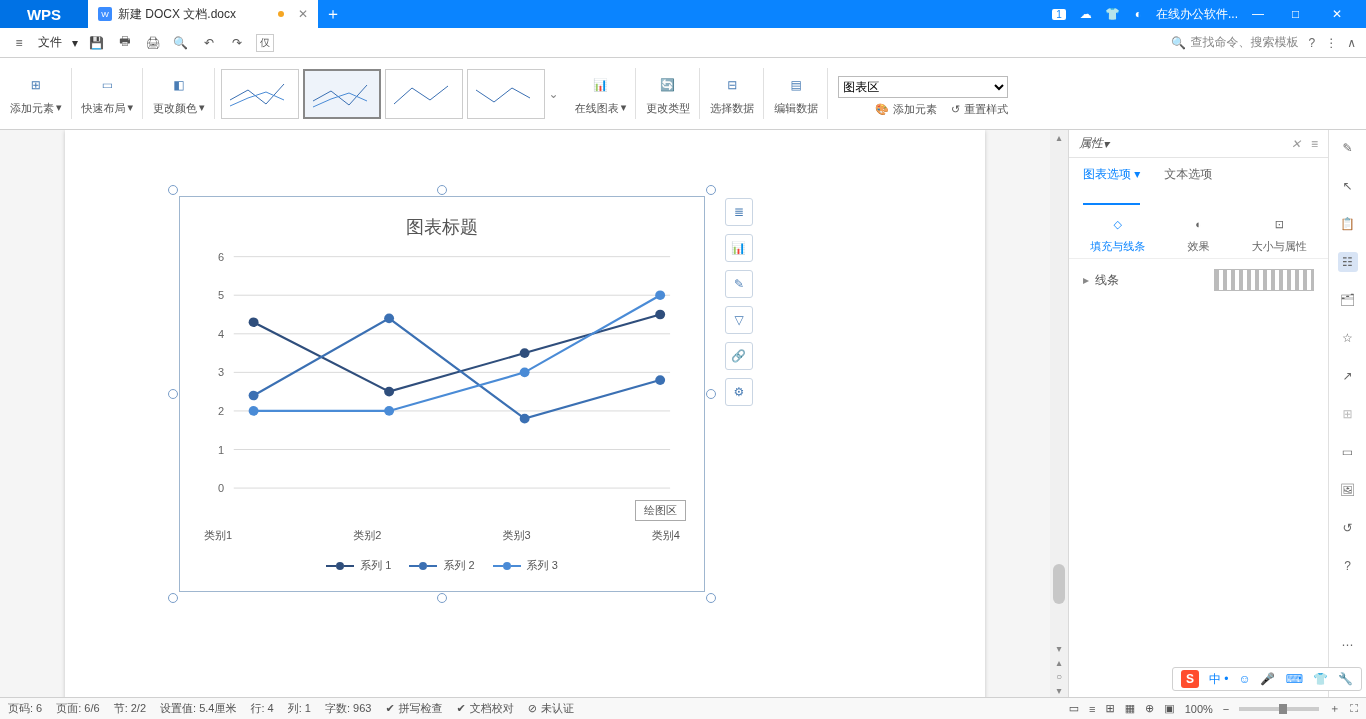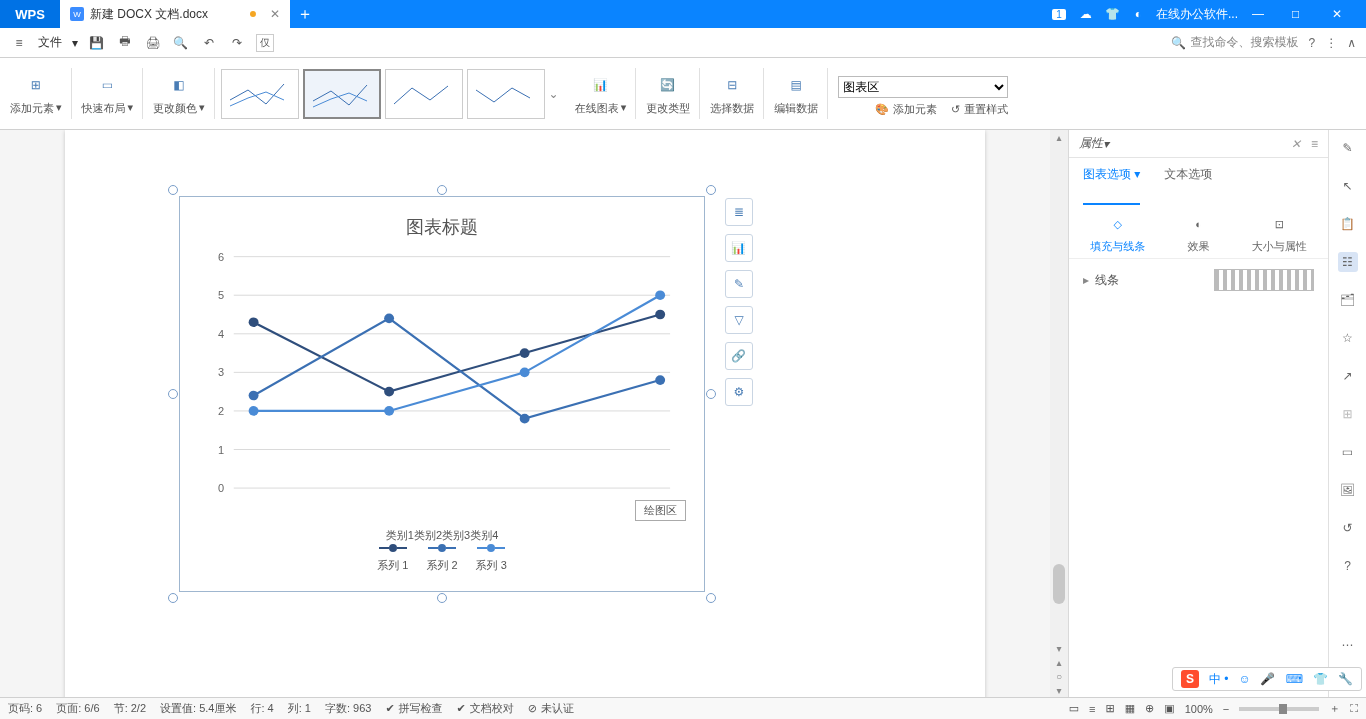--- a/index.html
+++ b/index.html
@@ -1,20 +1,20 @@
 <!DOCTYPE html>
 <html><head>
 <meta charset="utf-8">
 <style>
 * { margin:0; padding:0; box-sizing:border-box; font-family:"Microsoft YaHei","PingFang SC",sans-serif; }
 body { width:1366px; height:719px; background:#fff; overflow:hidden; font-size:12px; color:#333; }
 
 
 .titlebar { height:28px; background:#0a84ff; display:flex; align-items:center; color:#fff; }
-.titlebar .logo { width:60px; height:28px; background:#0072e5; display:flex; align-items:center; justify-content:center; font-weight:bold; font-size:13px; }
+.titlebar .logo { width:88px; height:28px; background:#0072e5; display:flex; align-items:center; justify-content:center; font-weight:bold; font-size:15px; }
 .titlebar .tab { height:28px; background:#fff; color:#333; display:flex; align-items:center; padding:0 10px; gap:6px; min-width:230px; }
 .tab .doc-icon{width:14px;height:14px;background:#3b8cff;border-radius:2px;display:flex;align-items:center;justify-content:center;color:#fff;font-size:8px;}
 .tab .dot{width:6px;height:6px;background:#f5a623;border-radius:50%;margin-left:auto;}
 .tab .close{margin-left:8px;color:#888;}
 .titlebar .newtab{width:30px;display:flex;align-items:center;justify-content:center;font-size:16px;}
 .titlebar .right{margin-left:auto;display:flex;align-items:center;gap:14px;padding-right:8px;font-size:12px;}
 .titlebar .right .badge{background:#fff;color:#0a84ff;padding:0 4px;border-radius:2px;font-size:10px;}
 .titlebar .right span{display:inline-flex;align-items:center;}
 .win-btn{width:26px;text-align:center;}
 
@@ -55,23 +55,23 @@
 .chart-obj{position:absolute;left:108px;top:60px;width:538px;height:408px;}
 .sel-handle{position:absolute;width:10px;height:10px;border:1px solid #7a9ec9;background:#fff;border-radius:50%;}
 .chart-inner{position:absolute;inset:6px;border:1px solid #9fb6cf;background:#fff;}
 .chart-title{text-align:center;font-size:18px;color:#555;margin-top:18px;}
 .plot{position:absolute;left:24px;right:24px;top:50px;bottom:74px;}
 .yaxis{position:absolute;left:0;top:0;bottom:0;width:24px;}
 .ytick{position:absolute;right:4px;font-size:11px;color:#666;transform:translateY(-50%);}
 .grid line{stroke:#d9d9d9;stroke-width:1;}
 .series path{fill:none;stroke-width:2.2;}
 .series circle{r:5;}
-.xlabels{position:absolute;left:24px;right:24px;bottom:48px;display:flex;justify-content:center;font-size:11px;color:#555;}
+.xlabels{position:absolute;left:24px;right:24px;bottom:48px;display:flex;justify-content:space-between;font-size:11px;color:#555;}
 .legend{position:absolute;left:0;right:0;bottom:18px;display:flex;justify-content:center;gap:18px;font-size:11px;color:#555;}
-.legend .li{display:flex;align-items:center;gap:6px;flex-direction:column;}
+.legend .li{display:flex;align-items:center;gap:6px;}
 .plot-tooltip{position:absolute;right:18px;bottom:70px;border:1px solid #aaa;background:#fff;padding:2px 8px;font-size:11px;color:#555;}
 .chart-side-btns{position:absolute;left:660px;top:68px;display:flex;flex-direction:column;gap:8px;}
 .csb{width:28px;height:28px;border:1px solid #c9d5e3;border-radius:3px;background:#fff;display:flex;align-items:center;justify-content:center;color:#4a7db5;}
 
 
 .prop-panel{width:260px;border-left:1px solid #d9d9d9;display:flex;flex-direction:column;background:#fff;}
 .prop-head{height:28px;display:flex;align-items:center;padding:0 10px;border-bottom:1px solid #e4e4e4;color:#555;font-style:italic;}
 .prop-head .x{margin-left:auto;color:#999;}
 .prop-tabs{display:flex;gap:24px;padding:8px 14px 0;}
 .prop-tabs .pt{padding-bottom:20px;color:#666;}

